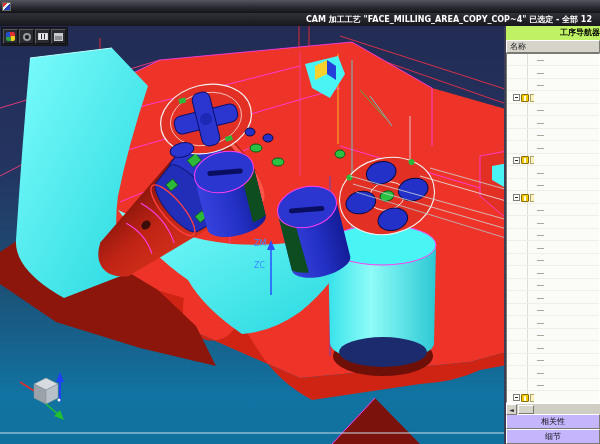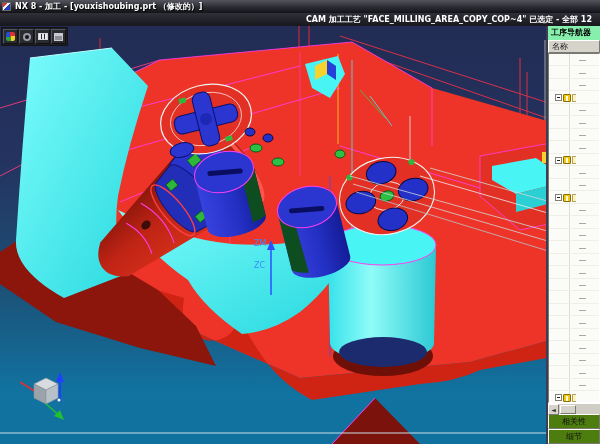--- a/index.html
+++ b/index.html
@@ -18,21 +18,21 @@
 
   
   .statusbar { height:13px; background:linear-gradient(#303038,#17171d);
     display:flex; align-items:center; justify-content:flex-end; padding-right:8px; }
   .statusbar span { color:#fff; font-size:8px; font-weight:bold; white-space:nowrap; }
 
   
   .main { display:flex; height:418px; }
 
   
-  .viewport { position:relative; width:546px; height:418px; flex:0 0 auto;
+  .viewport { position:relative; width:504px; height:418px; flex:0 0 auto;
     background:linear-gradient(180deg,#222c54 0%,#243360 32%,#1c5076 62%,#1173a1 88%,#10719e 100%);text-align:right; }
   .viewport > svg { position:absolute; left:0; top:0; }
   .float-toolbar { position:absolute; left:1px; top:1px; display:flex; gap:1px;
     background:#1d1d24; padding:1px; border:1px solid #00000055; z-index:20; }
   .ftb-btn { width:15px; height:15px; background:#2a2a31; border:1px solid;
     border-color:#55555e #111 #111 #55555e; display:flex; align-items:center; justify-content:center; }
   .icon-palette { width:9px; height:9px;
     background:conic-gradient(#e23030 0 25%,#f2d020 0 50%,#30a040 0 75%,#2050d0 0 100%); border-radius:2px; }
   .icon-record { width:8px; height:8px; border:2px solid #9a9aa4; border-radius:50%; background:#14141a; }
   .icon-grid { width:10px; height:7px;
@@ -42,54 +42,53 @@
 
   
   .watermark { position:absolute; left:294px; top:407px; z-index:60; pointer-events:none;
     color:#c81e1e; font-size:21px; font-weight:bold; white-space:nowrap; letter-spacing:1px;
     text-shadow:0 0 1px #7a0c0c; }
 
   
   .navigator { position:relative; width:42px; flex:1; background:#d6d3cb;
     border-left:2px solid #3c3c55; font-size:8px; overflow:hidden; }
   .nav-header { height:14px; line-height:14px; padding-left:3px; color:#000;
-    font-weight:bold; font-size:8px; background:#86efac; white-space:nowrap; overflow:hidden; }
+    font-weight:bold; font-size:8px; background:#bef264; white-space:nowrap; overflow:hidden;text-align:right; }
   .nav-colhead { height:13px; line-height:12px; padding-left:3px; background:#d6d3cb;
     border:1px solid; border-color:#fff #7a7a72 #7a7a72 #fff; color:#111; white-space:nowrap; }
   .nav-tree { position:relative; height:350px; background:#fbfbf8;
     border:1px solid; border-color:#7a7a72 #fff #fff #7a7a72; overflow:hidden; }
   .tree-vline { position:absolute; left:20px; top:0; bottom:0; width:1px; background:#ddddd4; }
   .tree-row { position:absolute; left:0; width:100%; height:12px; }
   .tree-row .rowline { position:absolute; left:0; right:0; top:11px; height:1px; background:#efefe8; }
   .tree-row .dash { position:absolute; left:30px; top:6px; width:7px; height:1px; background:#a8a89e; }
   .op-chip { position:absolute; left:6px; top:2px; display:flex; align-items:center; gap:1px; }
   .minusbox { width:7px; height:7px; background:#fff; border:1px solid #808078; position:relative; }
   .minusbox::after { content:""; position:absolute; left:1px; top:2px; width:3px; height:1px; background:#222; }
   .tool-ico { width:8px; height:8px; background:#f2c80c; border:1px solid #8a6c00; border-radius:1px; position:relative; }
   .tool-ico::after { content:""; position:absolute; left:2px; top:1px; width:2px; height:5px; background:#fffbe0; }
   .cut-ico { width:4px; height:8px; background:#fdf3c0; border:1px solid #b0a060; border-right:none; }
   .nav-hscroll { height:11px; background:#d0cdc5; display:flex; align-items:center;
     border-top:1px solid #fff; }
   .hs-btn { width:11px; height:11px; background:#d6d3cb; border:1px solid;
     border-color:#fff #7a7a72 #7a7a72 #fff; font-size:6px; line-height:9px; text-align:center; color:#333; }
   .hs-thumb { width:16px; height:9px; margin-left:1px; background:#d6d3cb; border:1px solid;
     border-color:#fff #7a7a72 #7a7a72 #fff; }
-  .nav-section { display:block; width:100%; height:15px; background:#4d7c0f;
+  .nav-section { display:block; width:100%; height:15px; background:#c4b5fd;
     border:1px solid; border-color:#fff #7a7a72 #7a7a72 #fff; font-size:8px; color:#111;
     text-align:center; line-height:13px; white-space:nowrap; overflow:hidden;
     font-family:inherit; }
 </style>
 </head>
 <body>
 
 <div id="app">
 
   <div class="titlebar">
     <div class="nx-logo"></div>
-    <span>NX 8 - 加工 - [youxishoubing.prt （修改的）]</span>
   </div>
 
   <div class="statusbar">
     <span>CAM 加工工艺 "FACE_MILLING_AREA_COPY_COP~4" 已选定 - 全部 12</span>
   </div>
 
   <div class="main">
 
     <div class="viewport">
 

